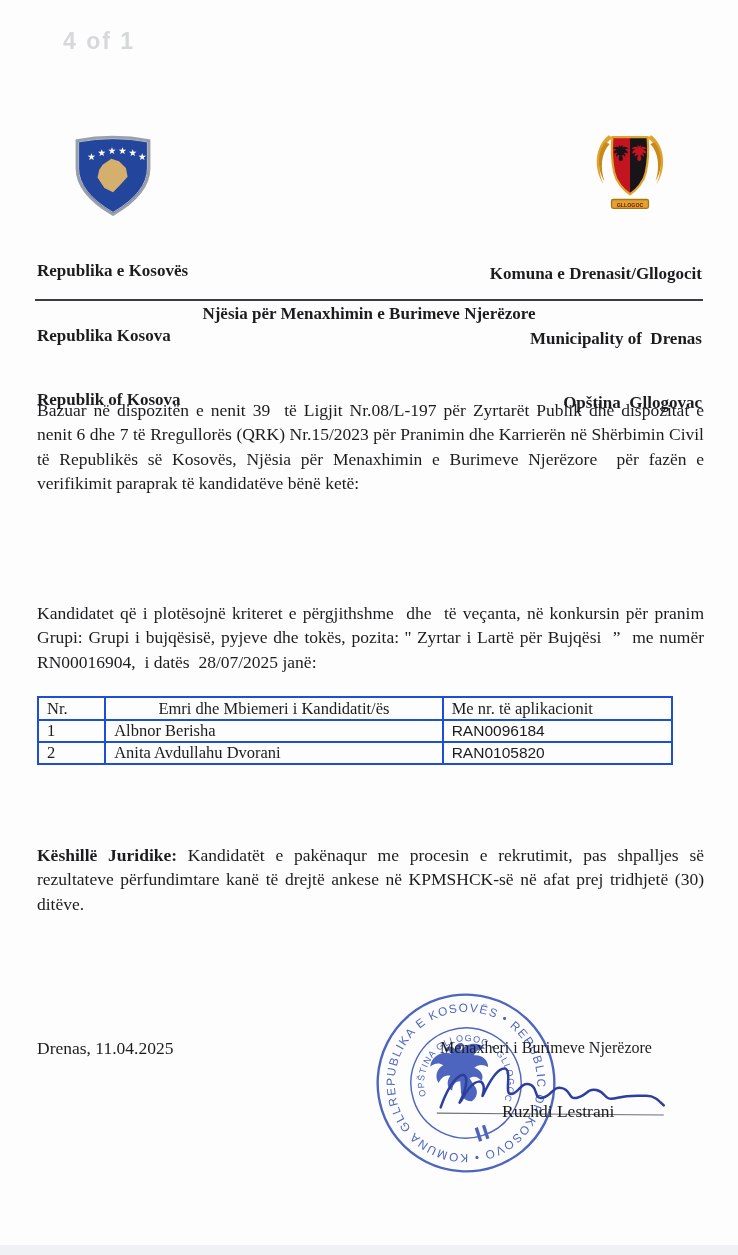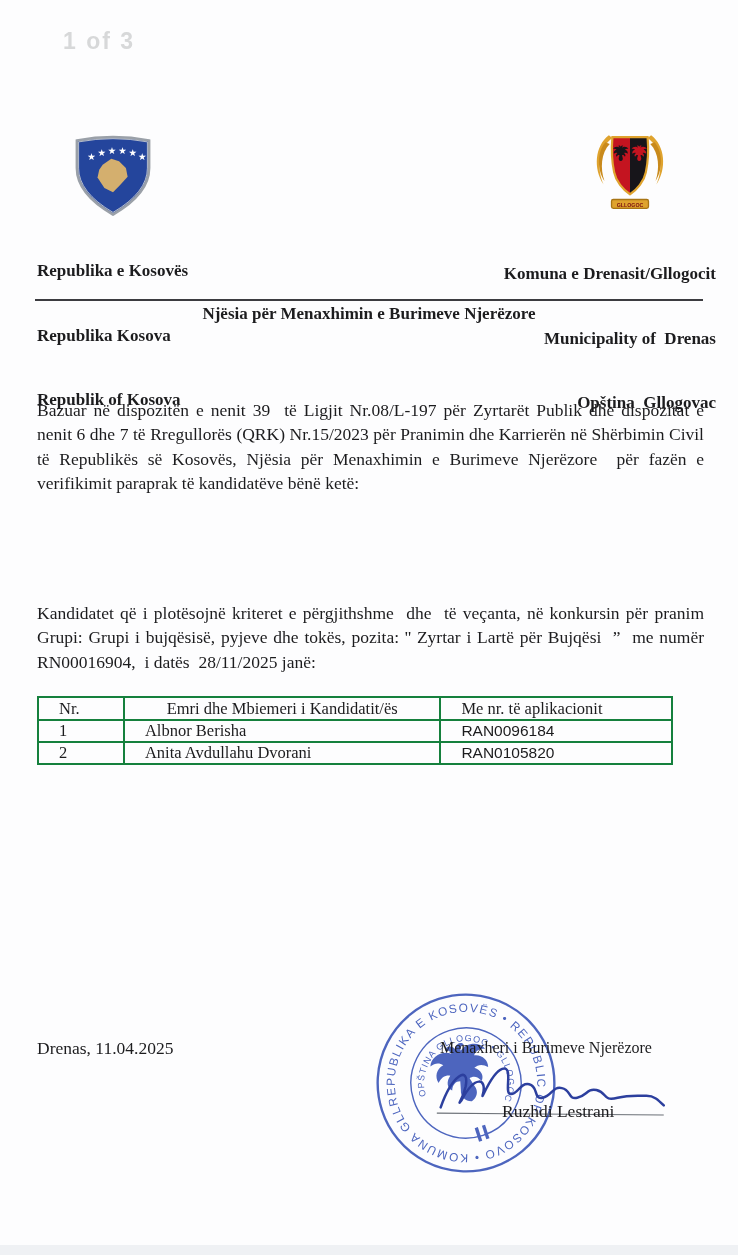--- a/index.html
+++ b/index.html
@@ -13,21 +13,21 @@
     font-family:"Liberation Sans", sans-serif;font-weight:bold;
     font-size:23px;color:#d7d8d9;letter-spacing:2px;
   }
   .emblem-left{position:absolute;left:64px;top:132px;width:98px;height:86px;}
   .emblem-right{position:absolute;left:584px;top:130px;width:92px;height:88px;}
   .hdr-left{
     position:absolute;left:37px;top:217px;font-weight:bold;
     font-size:17px;line-height:21.5px;white-space:pre-wrap;
   }
   .hdr-right{
-    position:absolute;right:22px;top:220px;font-weight:bold;
+    position:absolute;right:36px;top:220px;font-weight:bold;
     font-size:17px;line-height:21.5px;text-align:right;white-space:pre-wrap;
   }
   .divider{position:absolute;left:35px;top:299px;width:668px;border-top:2px solid #3c3c40;}
   .department{
     position:absolute;left:0;top:304px;width:100%;text-align:center;
     font-weight:bold;font-size:17px;
   }
   .para{
     position:absolute;left:37px;width:667px;font-size:17.5px;
     line-height:24.3px;text-align:justify;white-space:pre-wrap;
@@ -37,21 +37,21 @@
   .p-legal{top:843px;}
   .notice-title{
     position:absolute;left:0;top:515px;width:100%;text-align:center;
     font-weight:bold;font-size:17px;letter-spacing:4.5px;word-spacing:11px;
   }
   table.cand{
     position:absolute;left:37px;top:696px;width:636px;
     border-collapse:collapse;font-size:16.5px;
   }
   table.cand th, table.cand td{
-    border:2px solid #15803d;padding:0 20px;height:20px;
+    border:2px solid #1d4ed8;padding:0 8px;height:20px;
     font-weight:normal;text-align:left;vertical-align:middle;
   }
   table.cand th{height:21px;}
   table.cand .col-nr{width:53px;}
   table.cand .col-name{width:352px;border-radius:6px;}
   table.cand .col-app{width:227px;}
   table.cand th.col-name{text-align:center;}
   table.cand td.ran{font-family:"Liberation Sans", sans-serif;font-size:15.5px;}
   .bold{font-weight:bold;}
   .place-date{position:absolute;left:37px;top:1038px;font-size:17.5px;}
@@ -59,21 +59,21 @@
   .signer-title{position:absolute;left:440px;top:1039px;font-size:16px;z-index:2;}
   .signature{position:absolute;left:433px;top:1056px;width:250px;height:70px;z-index:3;}
   .signer-name{position:absolute;left:502px;top:1101px;font-size:17.5px;z-index:4;}
   .bottom-strip{position:absolute;left:0;bottom:0;width:100%;height:10px;background:#eff1f4;}
 </style>
 </head>
 <body>
 
 <div class="page">
 
-  <div class="watermark">1 of 3</div>
+  <div class="watermark">4 of 1</div>
 
   <svg class="emblem-left" viewBox="0 0 100 100">
     <path d="M8,10 Q50,2 92,10 L92,42 Q92,72 50,96 Q8,72 8,42 Z" fill="#24459c" stroke="#9aa0a8" stroke-width="3"></path>
     <path d="M10,11.5 Q50,4 90,11.5 L90,42 Q90,70 50,93.5 Q10,70 10,42 Z" fill="none" stroke="#c8ccd2" stroke-width="1"></path>
     <text x="20" y="33" font-size="11" fill="#ffffff" font-family="DejaVu Sans">★</text>
     <text x="32" y="28" font-size="11" fill="#ffffff" font-family="DejaVu Sans">★</text>
     <text x="44" y="25" font-size="11" fill="#ffffff" font-family="DejaVu Sans">★</text>
     <text x="56" y="25" font-size="11" fill="#ffffff" font-family="DejaVu Sans">★</text>
     <text x="68" y="28" font-size="11" fill="#ffffff" font-family="DejaVu Sans">★</text>
     <text x="79" y="33" font-size="11" fill="#ffffff" font-family="DejaVu Sans">★</text>
@@ -109,21 +109,21 @@
     <div>Opština  Gllogovac</div>
   </div>
 
   <div class="divider"></div>
 
   <div class="department">Njësia për Menaxhimin e Burimeve Njerëzore</div>
 
   <div class="para p-intro">Bazuar në dispozitën e nenit 39  të Ligjit Nr.08/L-197 për Zyrtarët Publik dhe dispozitat e nenit 6 dhe 7 të Rregullorës (QRK) Nr.15/2023 për Pranimin dhe Karrierën në Shërbimin Civil të Republikës së Kosovës, Njësia për Menaxhimin e Burimeve Njerëzore  për fazën e verifikimit paraprak të kandidatëve bënë ketë:</div>
 
 
-  <div class="para p-candidates">Kandidatet që i plotësojnë kriteret e përgjithshme  dhe  të veçanta, në konkursin për pranim Grupi: Grupi i bujqësisë, pyjeve dhe tokës, pozita: '' Zyrtar i Lartë për Bujqësi  ”  me numër RN00016904,  i datës  28/11/2025 janë:</div>
+  <div class="para p-candidates">Kandidatet që i plotësojnë kriteret e përgjithshme  dhe  të veçanta, në konkursin për pranim Grupi: Grupi i bujqësisë, pyjeve dhe tokës, pozita: '' Zyrtar i Lartë për Bujqësi  ”  me numër RN00016904,  i datës  28/07/2025 janë:</div>
 
   <table class="cand">
     <thead>
       <tr>
         <th class="col-nr">Nr.</th>
         <th class="col-name">Emri dhe Mbiemeri i Kandidatit/ës</th>
         <th class="col-app">Me nr. të aplikacionit</th>
       </tr>
     </thead>
     <tbody>
@@ -133,20 +133,21 @@
         <td class="ran">RAN0096184</td>
       </tr>
       <tr>
         <td>2</td>
         <td>Anita Avdullahu Dvorani</td>
         <td class="ran">RAN0105820</td>
       </tr>
     </tbody>
   </table>
 
+  <div class="para p-legal"><span class="bold">Këshillë Juridike:</span> <span>Kandidatët e pakënaqur me procesin e rekrutimit, pas shpalljes së rezultateve përfundimtare kanë të drejtë ankese në KPMSHCK-së në afat prej tridhjetë (30) ditëve.</span></div>
 
   <div class="place-date">Drenas, 11.04.2025</div>
 
   <svg class="stamp" viewBox="0 0 200 200">
     <defs>
       <path id="stamp-outer-arc" d="M25,100 a75,75 0 1,1 150,0 a75,75 0 1,1 -150,0"></path>
       <path id="stamp-inner-arc" d="M56,100 a44,44 0 1,1 88,0 a44,44 0 1,1 -88,0"></path>
       <path id="stamp-eagle" d="M50,14 C46,6 37,7 36,12 C40,12 43,15 43,19 C32,10 14,14 9,27 C17,24 23,26 27,31 C16,33 10,43 13,53 C19,46 26,45 32,48 C24,54 22,63 28,69 C31,61 37,58 43,60 L40,72 C36,82 42,90 50,92 C58,90 64,82 60,72 L57,60 C63,58 69,61 72,69 C78,63 76,54 68,48 C74,45 81,46 87,53 C90,43 84,33 73,31 C77,26 83,24 91,27 C86,14 68,10 57,19 C57,15 60,12 64,12 C63,7 54,6 50,14 Z"></path>
     </defs>
     <g transform="rotate(-18 100 100)" fill="#3a55b8">

